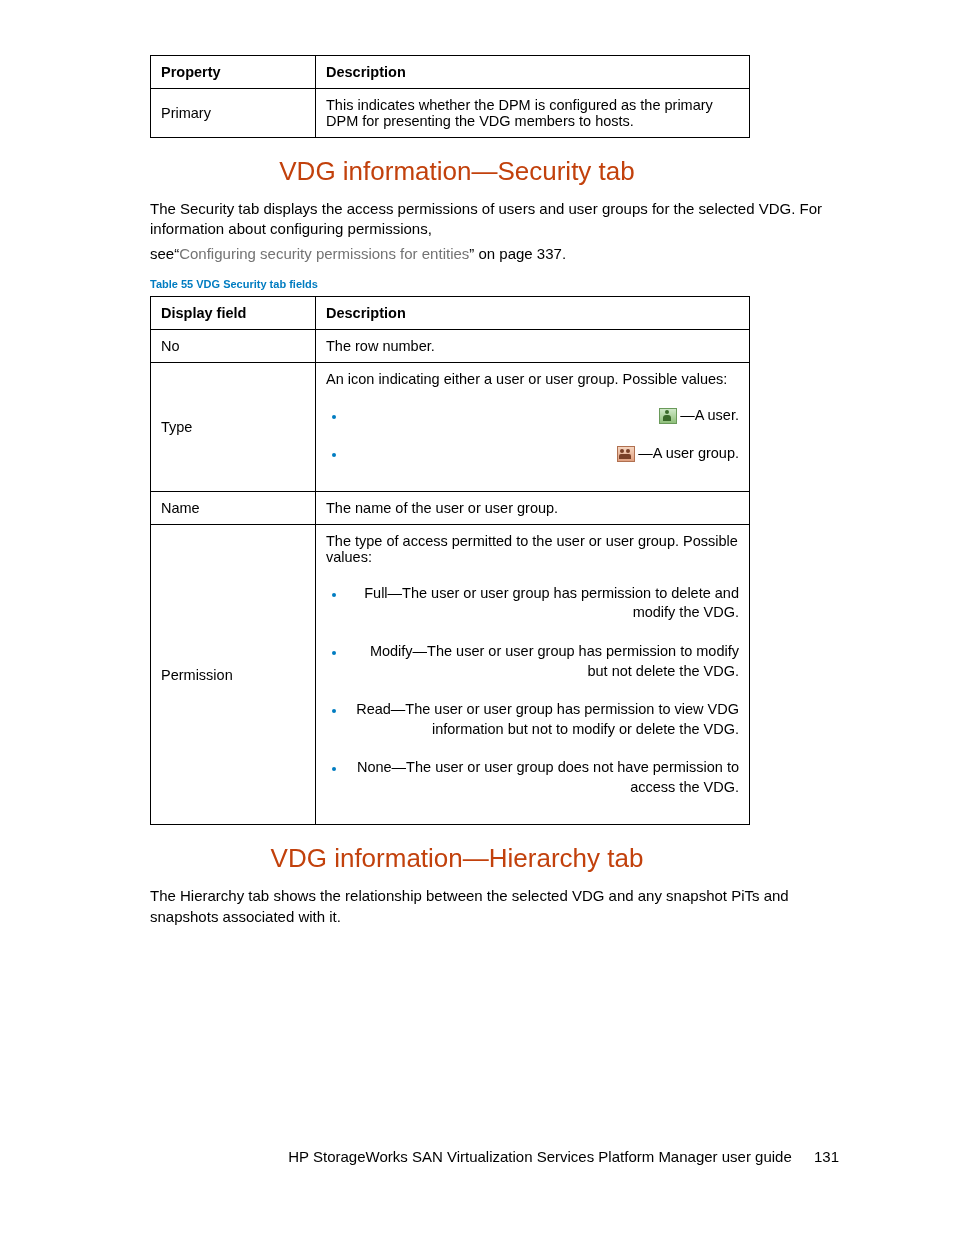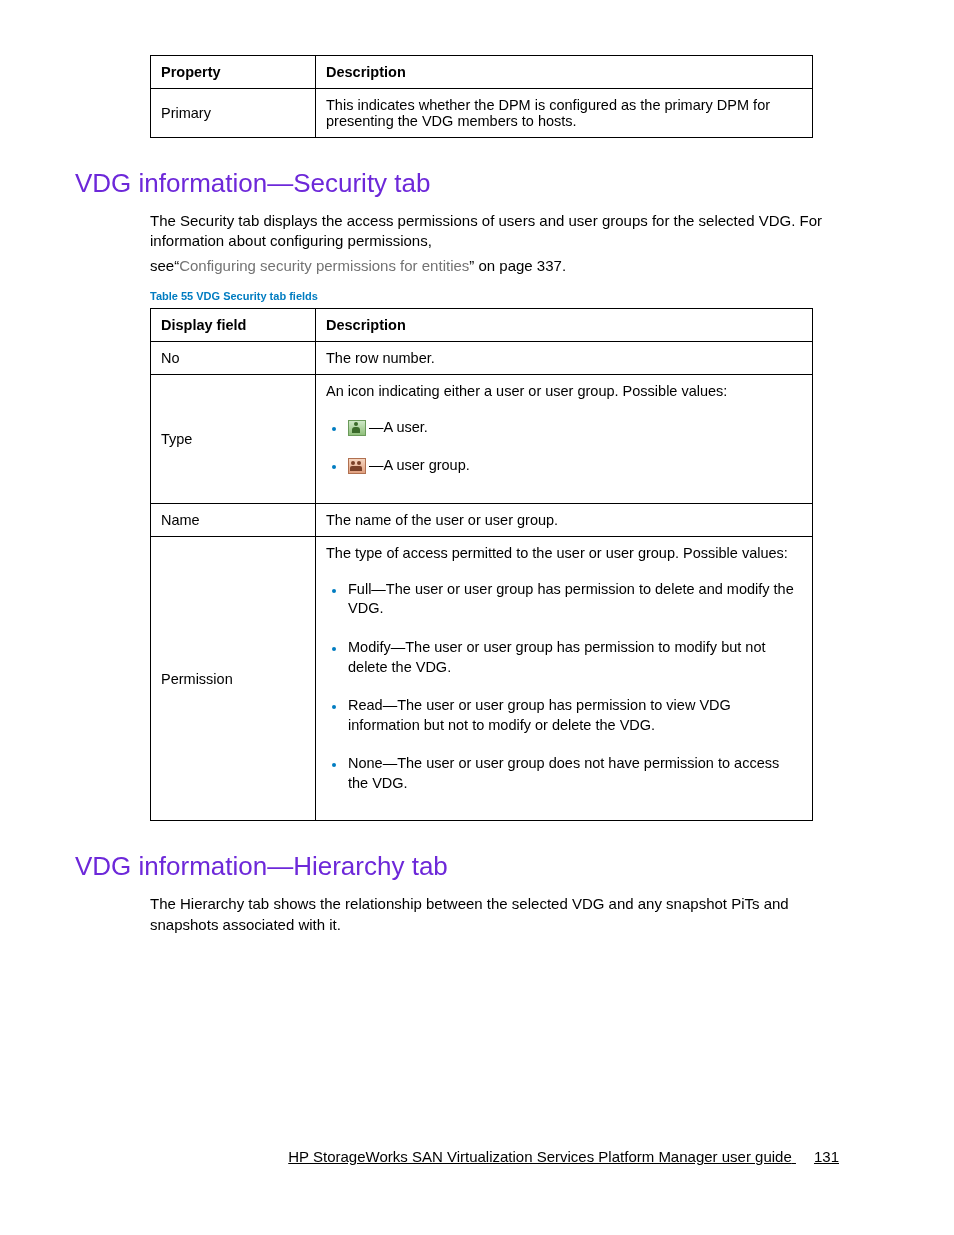--- a/index.html
+++ b/index.html
@@ -13,42 +13,43 @@
     color: #000;
   }
   .page {
     padding: 55px 115px 0 75px;
     box-sizing: border-box;
   }
   h2.section-heading {
     font-family: Arial, Helvetica, sans-serif;
     font-weight: 300;
     font-size: 26px;
-    color: #6d28d9;
-    margin: 30px 0 12px 0;
+    color: #c2410c;
+    margin: 18px 0 12px 0;
+    text-align: center;
   }
   .body-text {
     font-size: 15px;
     line-height: 1.35;
     margin: 0 0 4px 75px;
     color: #000;
   }
   .link {
     color: #737373;
     text-decoration: none;
   }
   .table-caption {
     font-size: 11px;
     font-weight: bold;
     color: #007cc1;
     margin: 14px 0 6px 75px;
   }
   table.doc-table {
     border-collapse: collapse;
-    width: 663px;
+    width: 600px;
     margin-left: 75px;
     font-size: 14.5px;
   }
   table.doc-table th,
   table.doc-table td {
     border: 1px solid #000;
     padding: 8px 10px;
     text-align: left;
     vertical-align: middle;
   }
@@ -58,20 +59,21 @@
   }
   table.doc-table col.col1 { width: 165px; }
   ul.val-list {
     margin: 6px 0 0 0;
     padding-left: 20px;
   }
   ul.val-list li {
     margin: 19px 0;
     padding-left: 2px;
     line-height: 1.35;
+    text-align: right;
   }
   ul.val-list li::marker {
     color: #007cc1;
     font-size: 12px;
   }
   .icon-box {
     display: inline-block;
     width: 16px;
     height: 14px;
     vertical-align: middle;
@@ -118,21 +120,20 @@
     width: 12px; height: 5px;
     background: #7a4028;
     border-radius: 2px 2px 0 0;
   }
   .footer {
     position: absolute;
     bottom: 70px;
     right: 115px;
     font-size: 15px;
     text-align: right;
-    text-decoration: underline;
   }
   .footer .pnum {
     margin-left: 18px;
   }
 </style>
 </head>
 <body>
 
 <div class="page">
 

